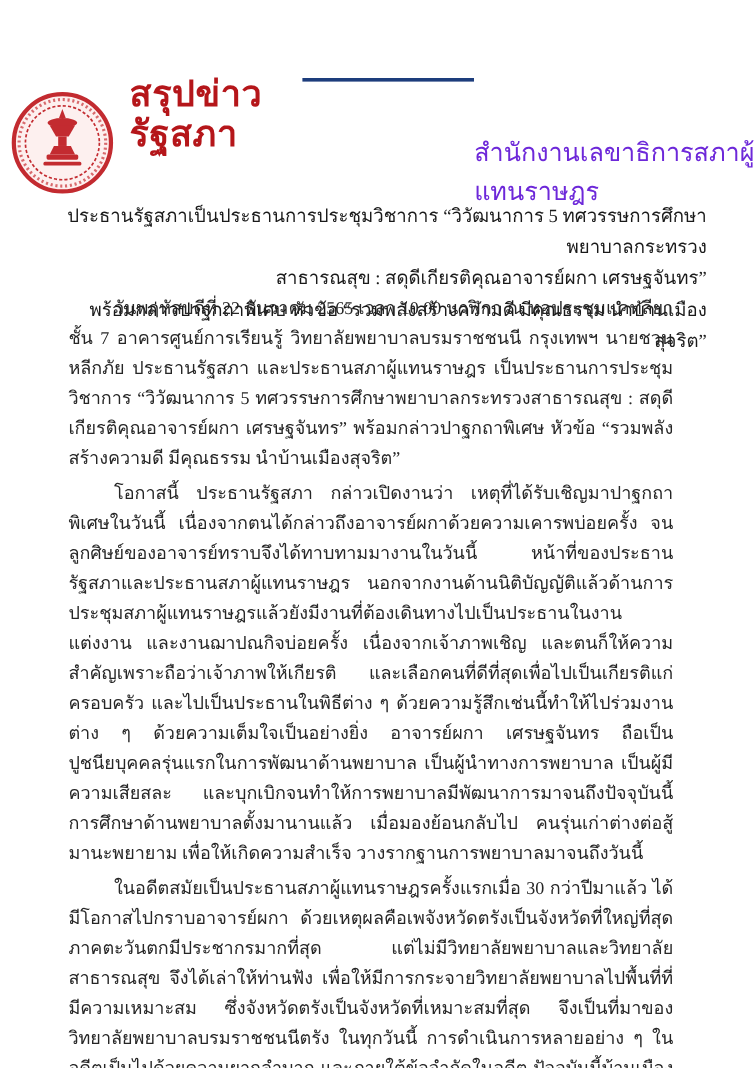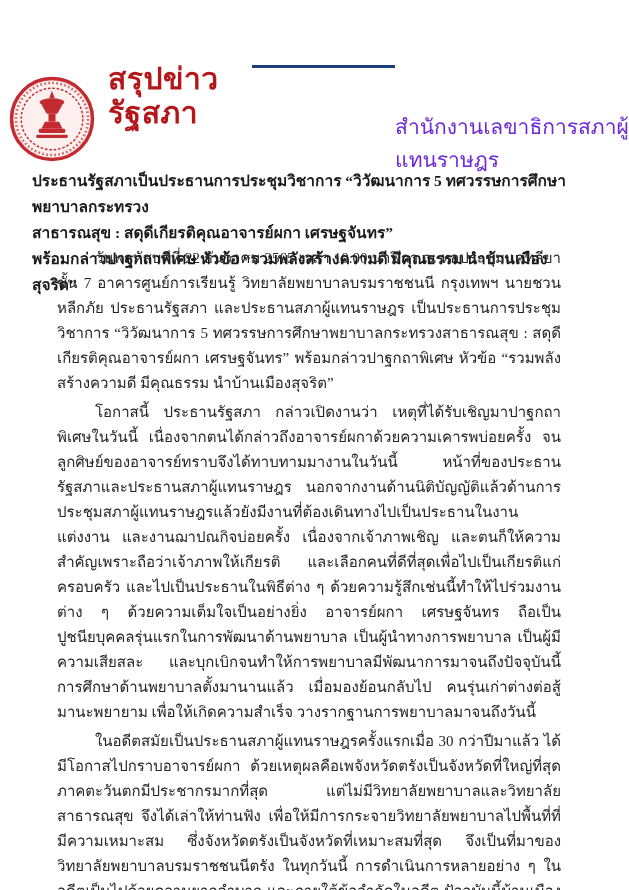--- a/index.html
+++ b/index.html
@@ -60,22 +60,22 @@
     font-size: 21px;
     color: #6d28d9;
     margin-top: 48px;
   }
   
   .headline {
     position: absolute;
     top: 168px;
     left: 32px;
     right: 40px;
-    text-align: left;
-    font-weight: bold;
+    text-align: right;
+    font-weight: normal;
     font-size: 15.5px;
     line-height: 26px;
     color: #1a1a1a;
   }
   
   .doc-body {
     position: absolute;
     top: 246px;
     left: 57px;
     right: 56px;

